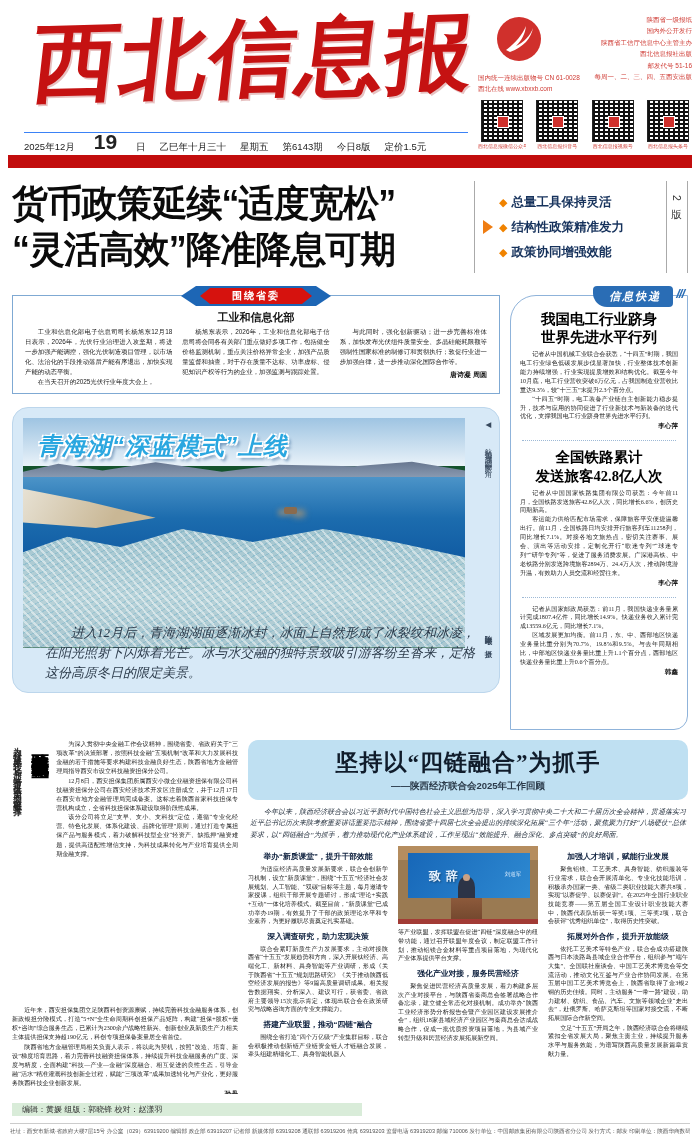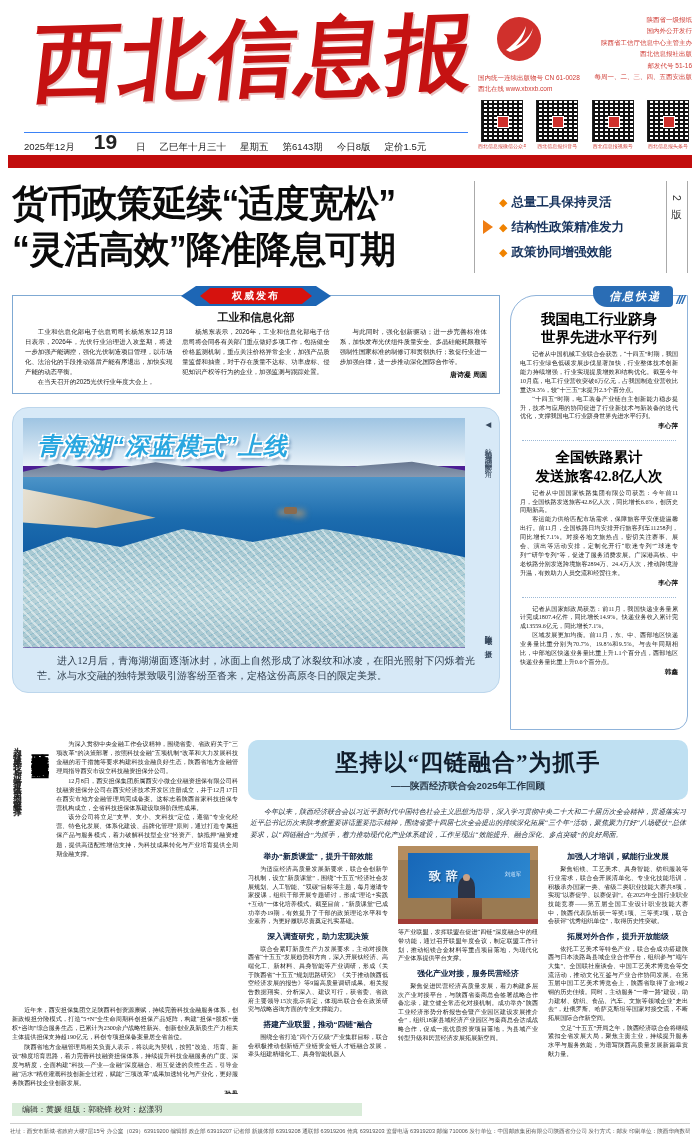--- a/index.html
+++ b/index.html
@@ -48,35 +48,35 @@
   .ribbon-in { width:112px; height:16px; background:#d6120e; clip-path:polygon(0 50%,9% 0,91% 0,100% 50%,91% 100%,9% 100%); display:flex; align-items:center; justify-content:center; color:#fff; font-size:10px; font-weight:bold; letter-spacing:2px; }
   .kicker { text-align:center; font-size:11px; font-weight:bold; margin:4px 0 2px; color:#111; }
   .auth-title { text-align:center; font-family:"Liberation Serif","DejaVu Serif",serif; font-weight:bold; font-size:21px; color:#000; margin-bottom:6px; }
   .auth-cols { display:flex; gap:10px; }
   .auth-col { flex:1; font-family:Liberation Sans, sans-serif; font-size:6.4px; line-height:1.55; text-align:justify; color:#222; }
   .auth-col p { text-indent:2em; }
   .byline { text-align:right; font-weight:bold; font-size:7px; color:#111; margin-top:3px; }
 
   
   .photo-panel { position:relative; margin-top:13px; height:286px; background:#d7e9f7; border-radius:16px; border:1px solid #bcd6ec; }
-  .photo { position:absolute; left:10px; top:10px; right:34px; bottom:44px; overflow:hidden; background:#4c1d95;text-align:center; }
+  .photo { position:absolute; left:10px; top:10px; right:34px; bottom:44px; overflow:hidden; background:#14532d;text-align:center; }
   .ph-sky { position:absolute; left:0; right:0; top:0; height:21%; background:linear-gradient(180deg,#9ec4e2,#e9f2f9); }
   .ph-mtn { position:absolute; left:0; right:0; top:17%; height:11%; background:linear-gradient(180deg,#5d6b85,#93a5bb); clip-path:polygon(0 60%,8% 28%,18% 55%,30% 22%,45% 60%,58% 32%,75% 38%,88% 20%,100% 55%,100% 100%,0 100%); }
   .ph-water { position:absolute; left:0; right:0; top:26%; height:40%; background:linear-gradient(180deg,#4c94c8,#1c6cae 45%,#0d57a0); }
   .ph-ice { position:absolute; left:0; right:0; top:44%; height:56%; background:linear-gradient(180deg,#9fc2cd,#b9d3d9 60%,#a9c6cf),repeating-linear-gradient(48deg,rgba(255,255,255,.45) 0 2px,transparent 2px 6px),repeating-linear-gradient(-28deg,rgba(70,105,118,.35) 0 1px,transparent 1px 5px); background-blend-mode:overlay; clip-path:polygon(0 26%,10% 14%,22% 22%,36% 8%,52% 18%,68% 8%,84% 18%,100% 30%,100% 100%,0 100%); }
   .ph-sand { position:absolute; left:0; top:28%; width:30%; height:20%; background:linear-gradient(120deg,#e8e3d6,#c9b795 70%); clip-path:polygon(0 15%,48% 42%,100% 78%,55% 100%,0 88%); }
   .ph-boat { position:absolute; left:59%; top:39%; width:13px; height:7px; background:#8a6b4e; border-radius:2px; box-shadow:8px 3px 6px rgba(180,150,110,.8),-6px 2px 5px rgba(180,150,110,.6); }
   .ph-title { position:absolute; left:14px; top:12px; font-size:24px; font-weight:900; font-style:italic; color:#2aa7e0; letter-spacing:1px; text-shadow:-1.5px -1.5px 0 #fff,1.5px -1.5px 0 #fff,-1.5px 1.5px 0 #fff,1.5px 1.5px 0 #fff,3px 4px 3px rgba(0,60,120,.45); white-space:nowrap; }
   .ph-side { position:absolute; right:7px; top:12px; bottom:46px; width:22px; writing-mode:vertical-rl; text-orientation:upright; font-size:7.5px; color:#37495e; display:flex; justify-content:space-between; line-height:1.1; letter-spacing:2px; }
   .ph-credit { writing-mode:vertical-rl; text-orientation:upright; font-weight:bold; letter-spacing:2px; }
-  .ph-cap { position:absolute; left:24px; right:24px; bottom:8px; font-family:"Liberation Serif",serif; font-size:10px; line-height:1.55; color:#2b3a4a; text-align:justify; text-indent:2em; }
+  .ph-cap { position:absolute; left:32px; right:24px; bottom:8px; font-family:"Liberation Serif",serif; font-size:13px; line-height:1.55; color:#2b3a4a; text-align:justify; text-indent:2em;font-style:italic; }
 
   
   .express { width:178px; position:relative; margin-top:11px; }
-  .exp-tag { position:absolute; top:-9px; right:4px; z-index:2; display:flex; align-items:flex-end; }
+  .exp-tag { position:absolute; top:-9px; right:4px; z-index:2; display:flex; align-items:flex-start; }
   .exp-tag-box { background:#2a6db5; color:#fff; font-size:11px; font-weight:bold; font-style:italic; padding:3px 12px 3px 16px; border-radius:4px 4px 4px 14px; letter-spacing:2px; }
   .exp-slashes { color:#2a6db5; font-weight:900; font-size:13px; font-style:italic; margin-left:3px; letter-spacing:-1px; }
   .exp-box { border:1.5px solid #8fb3da; border-radius:26px 0 14px 0; padding:14px 9px 8px; height:435px; overflow:hidden; background:#fff; }
   .exp-art { margin-bottom:9px; }
   .exp-title { text-align:center; font-family:"Liberation Serif",serif; font-weight:bold; font-size:14.5px; line-height:1.25; color:#000; margin-bottom:4px; }
   .exp-art p { font-family:"Liberation Serif",serif; font-size:6.1px; line-height:1.46; text-align:justify; text-indent:2em; color:#222; }
   .exp-byline { text-align:right; font-weight:bold; font-size:6.6px; margin-top:1px; }
   .exp-sep { border-top:1px dotted #9db9d6; margin:7px 2px; }
 
   
@@ -194,21 +194,21 @@
           </div>
       </div>
     </div>
     <div class="lead-page">2版</div>
   </section>
 
   <div class="mid">
     <div class="mid-left">
       <section class="auth-box">
         <div class="ribbon">
-            <div class="ribbon-in">权威发布</div>
+            <div class="ribbon-in">围绕省委</div>
           </div>
         <div class="kicker">工业和信息化部</div>
         <div class="auth-cols">
           <div class="auth-col">
             <p>工业和信息化部电子信息司司长杨旭东12月18日表示，2026年，光伏行业治理进入攻坚期，将进一步加强产能调控，强化光伏制造项目管理，以市场化、法治化的手段推动落后产能有序退出，加快实现产能的动态平衡。</p>
             <p>在当天召开的2025光伏行业年度大会上，</p>
           </div>
           <div class="auth-col">
             <p>杨旭东表示，2026年，工业和信息化部电子信息司将会同各有关部门重点做好多项工作，包括健全价格监测机制，重点关注价格异常企业，加强产品质量监督和抽查，对于存在质量不达标、功率虚标、侵犯知识产权等行为的企业，加强监测与跟踪处置。</p>
           </div>

